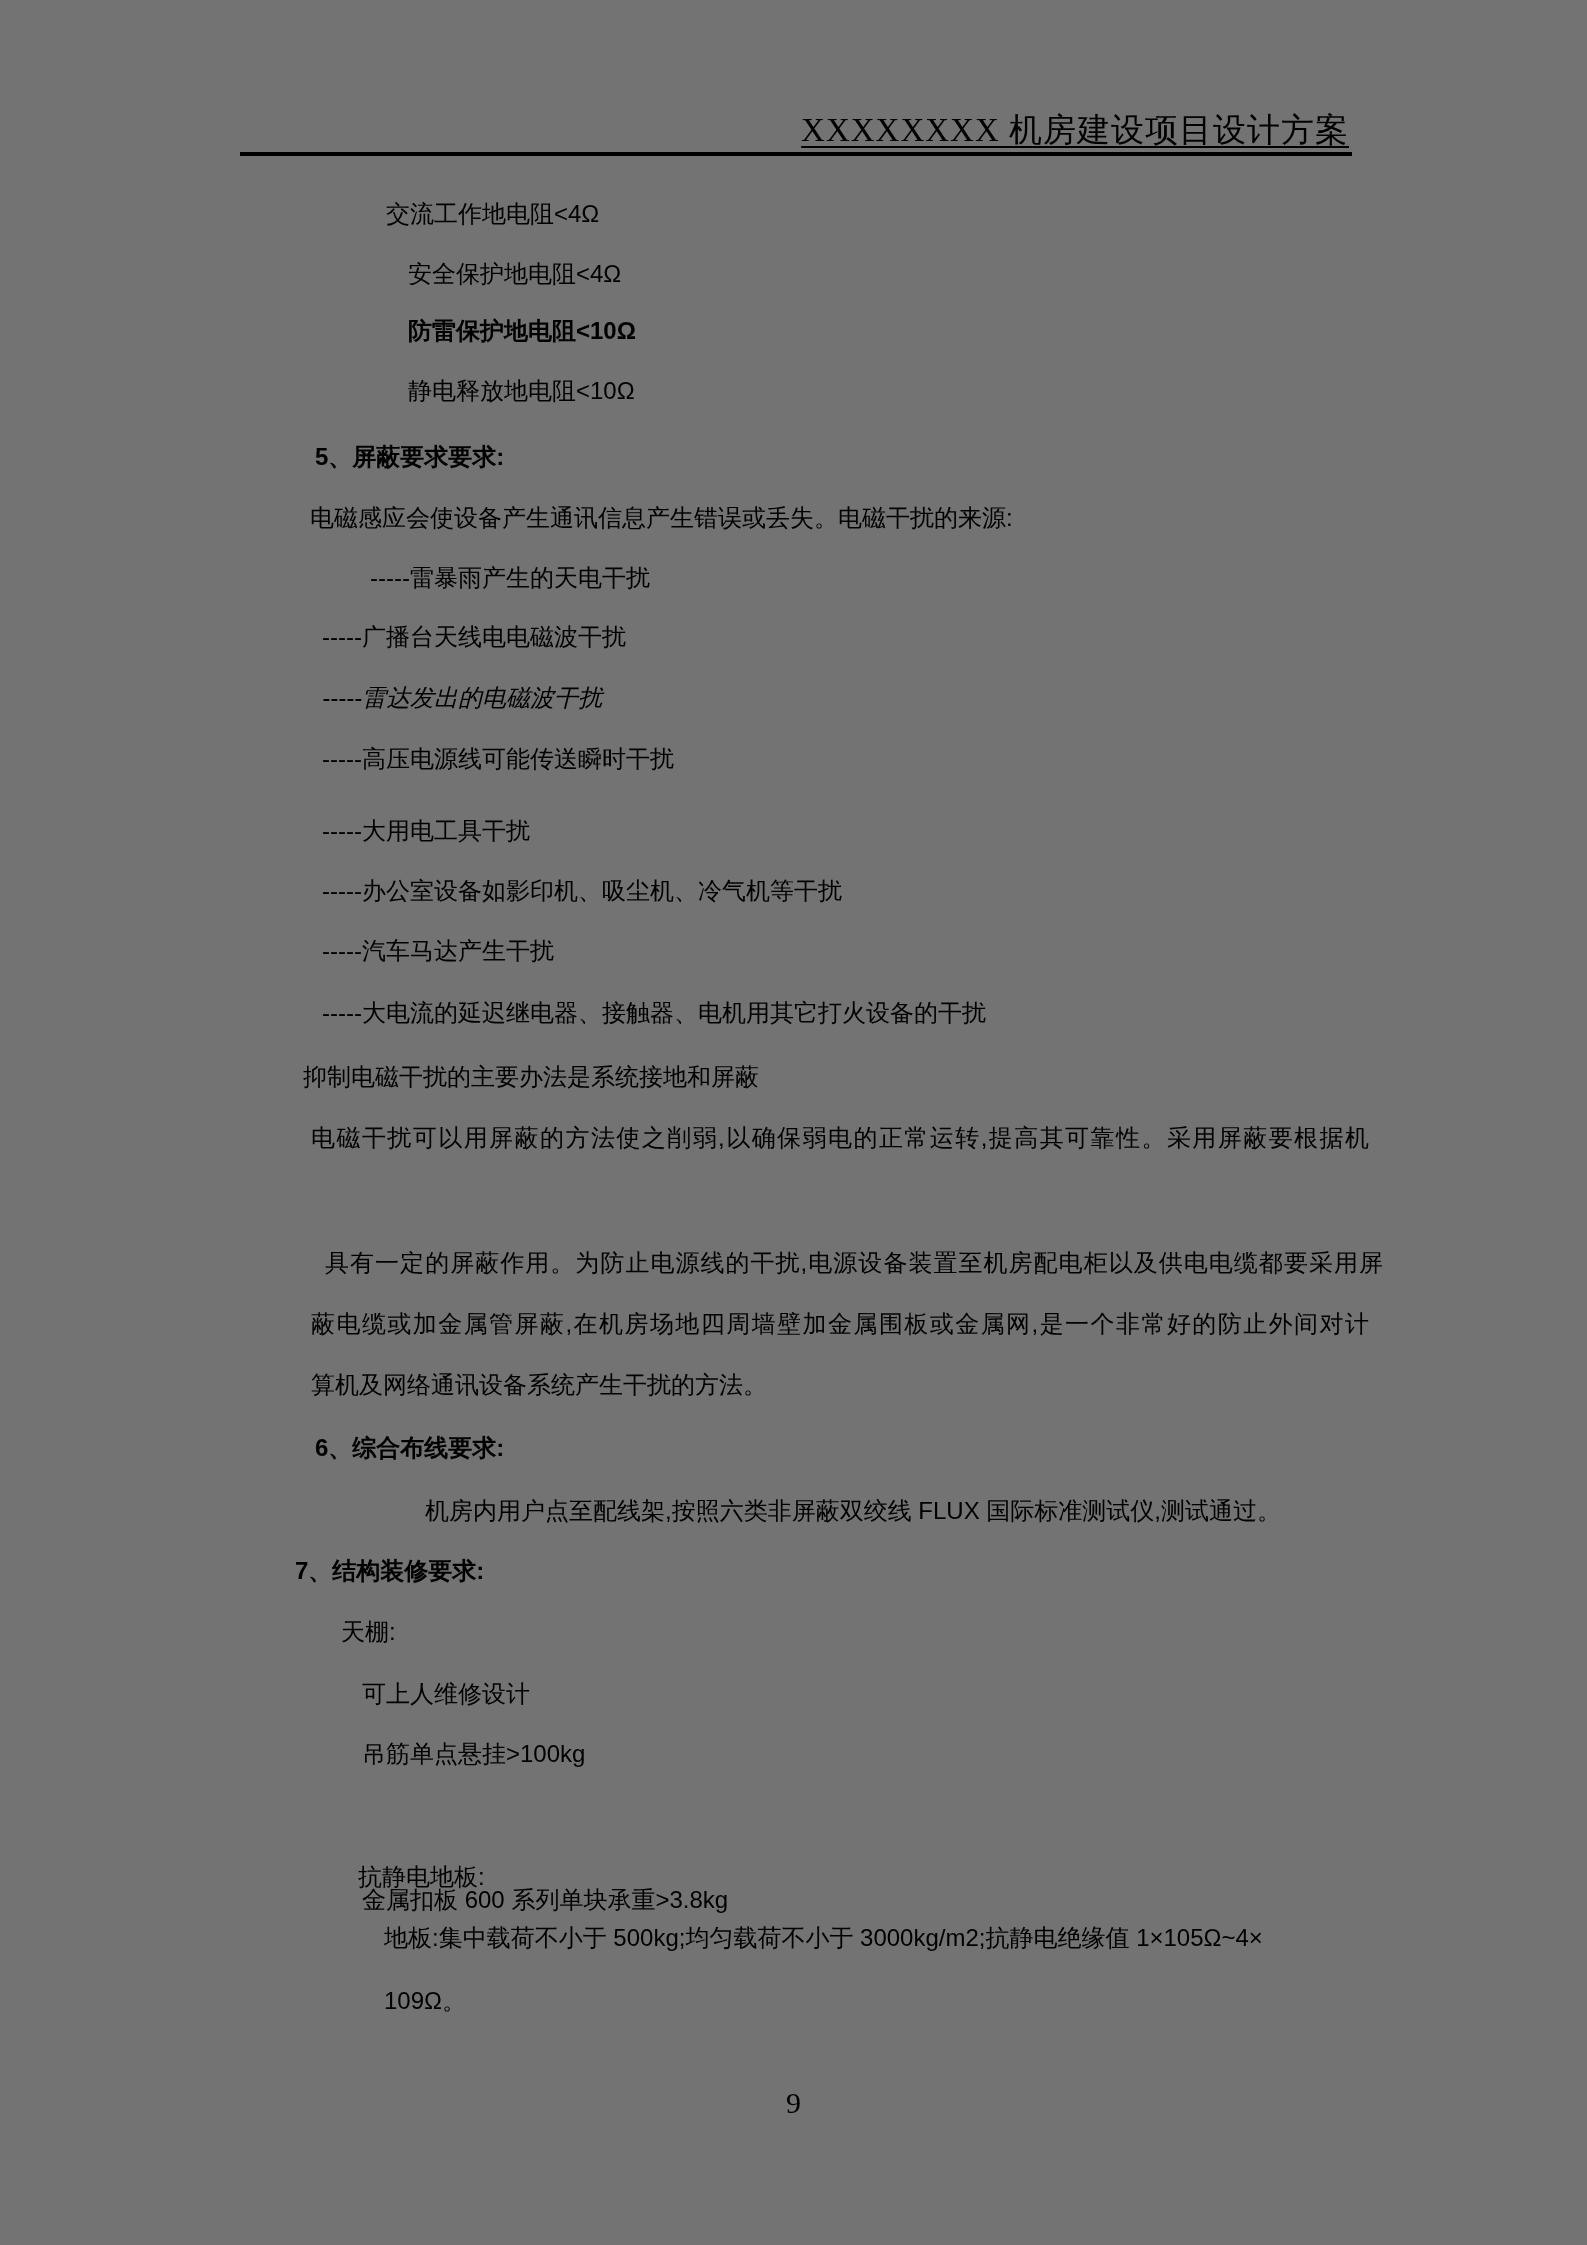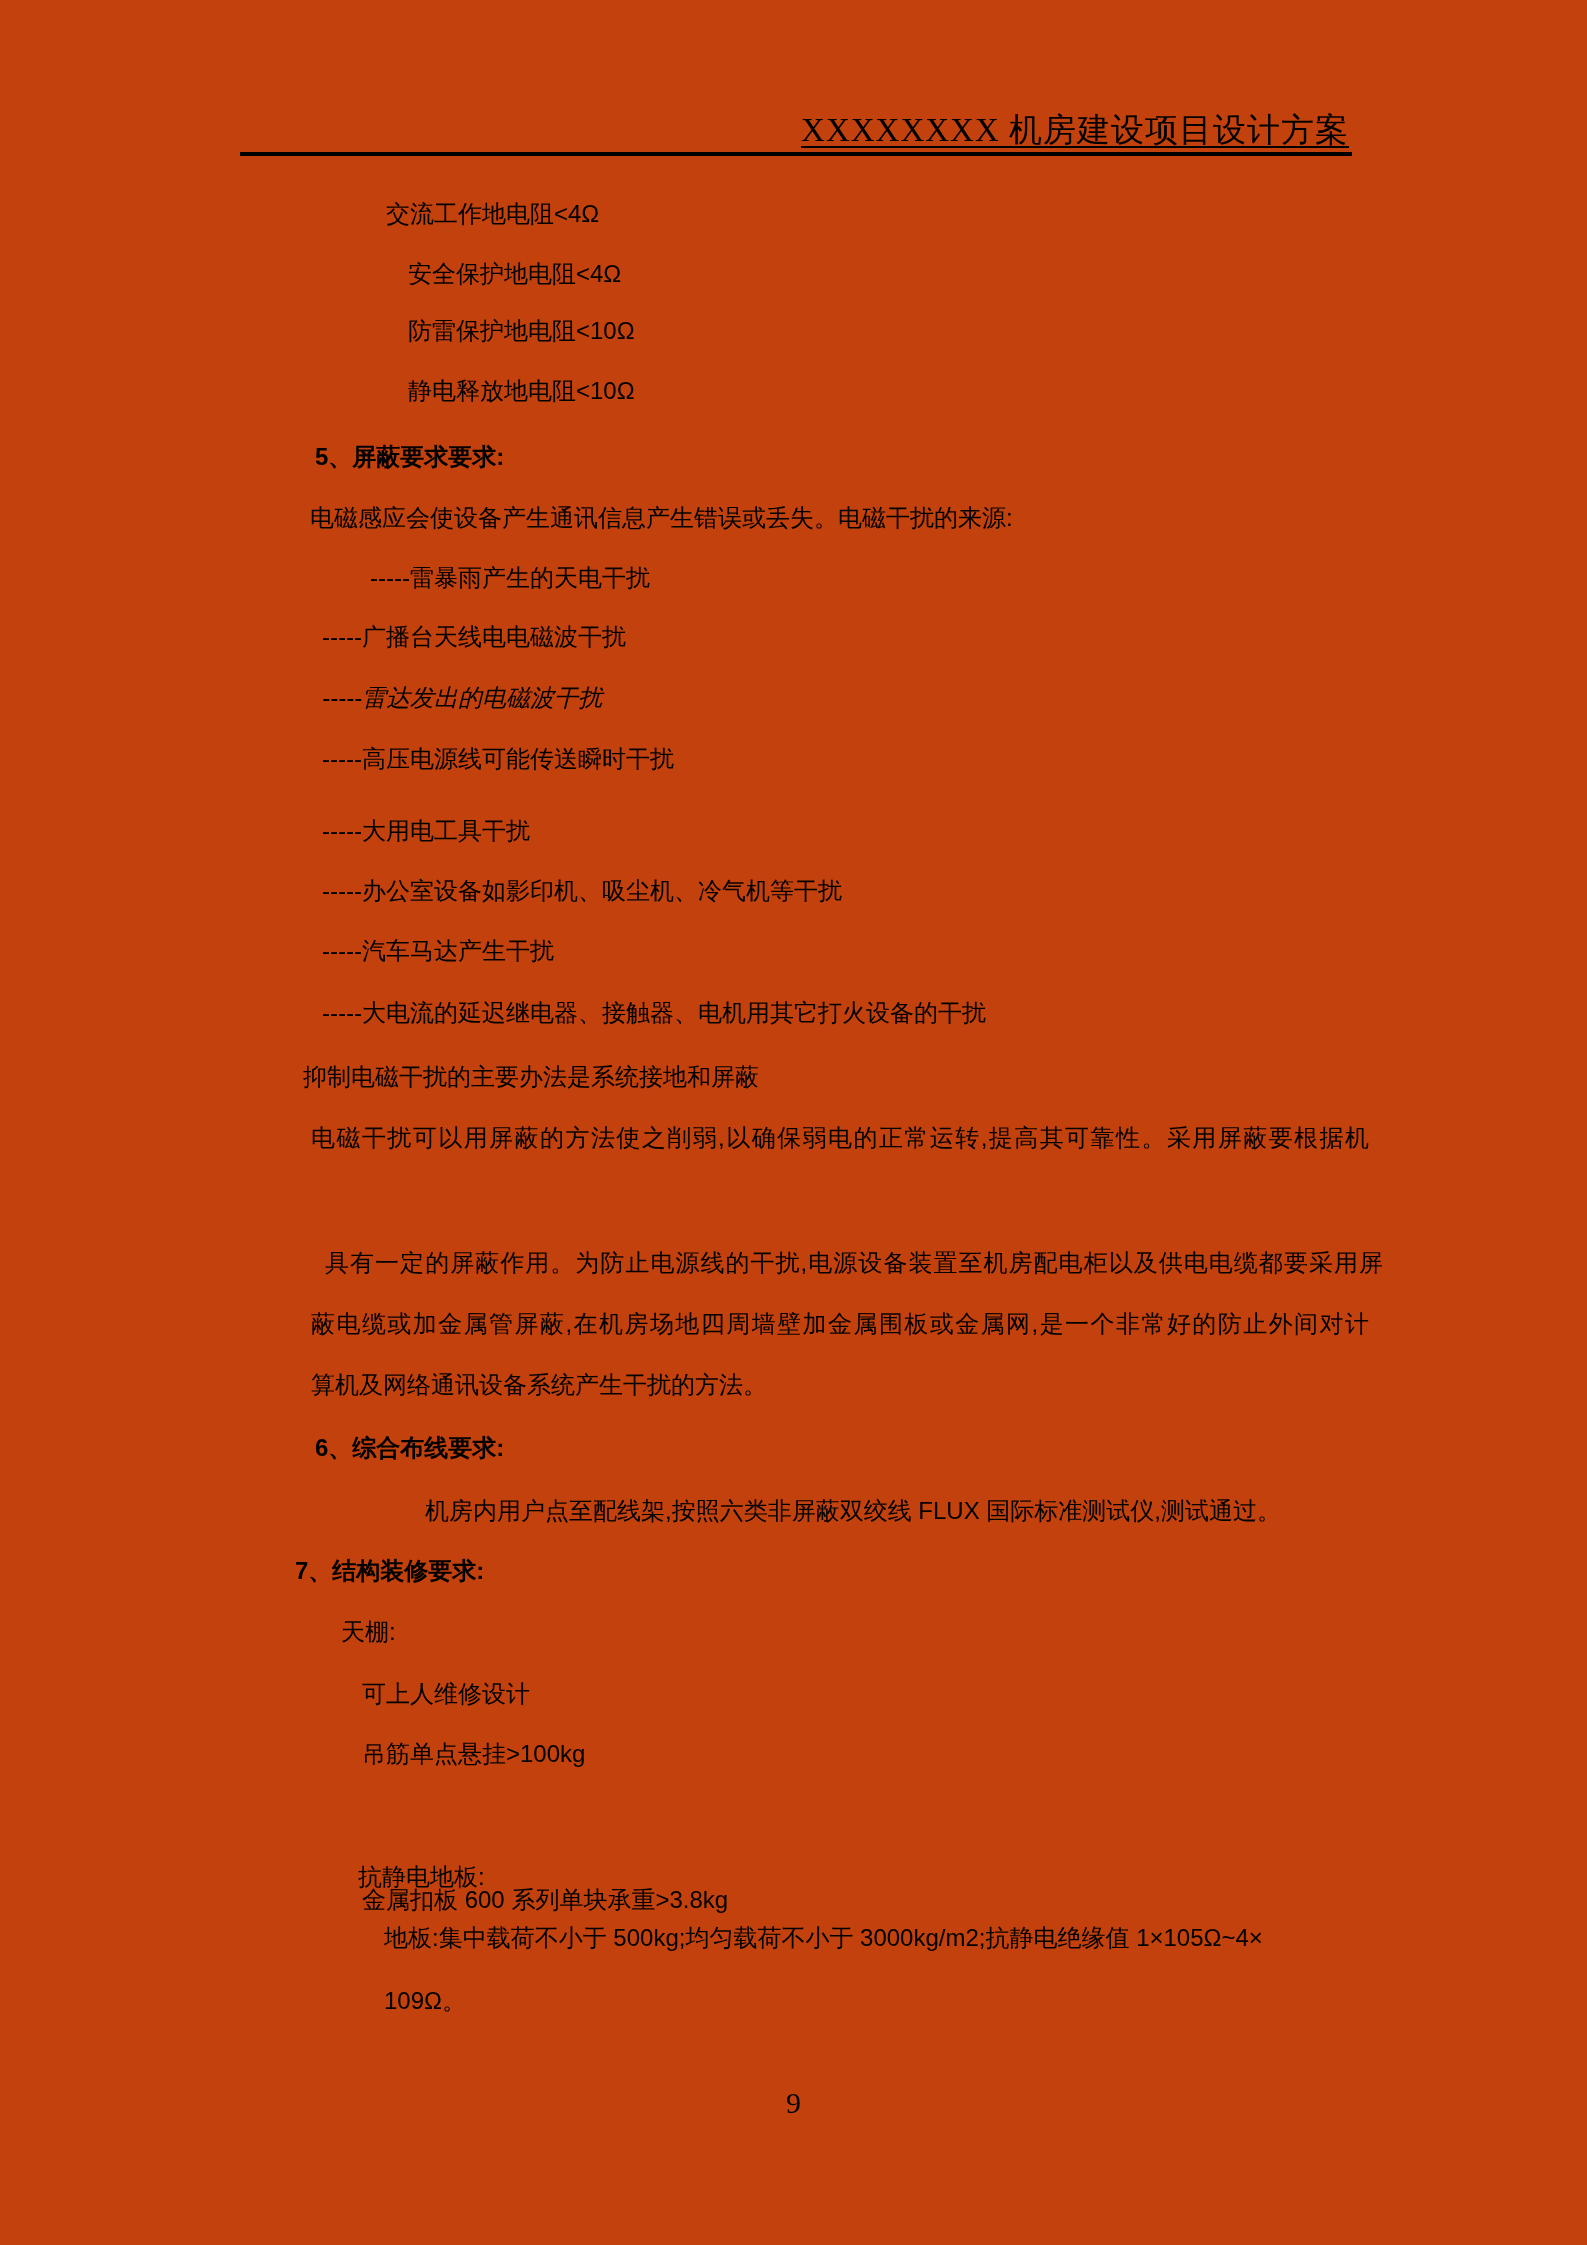--- a/index.html
+++ b/index.html
@@ -3,21 +3,21 @@
 <meta charset="utf-8">
 <style>
   html, body { margin: 0; padding: 0; }
   body {
     width: 1587px; height: 2245px;
     background: #ffffff;
     position: relative;
     font-family: "Liberation Sans", "DejaVu Sans", sans-serif;
     color: #000;
   }
-  .page { position: absolute; inset: 0; background: #c2410c; overflow: hidden; }
+  .page { position: absolute; inset: 0; background: #737373; overflow: hidden; }
 
   .header-title {
     position: absolute; top: 112px; right: 238px;
     font-family: "Liberation Serif", "DejaVu Serif", serif;
     font-size: 33px; line-height: 1.1; color: #000;
     text-decoration: underline;
     text-underline-offset: 5px;
     text-decoration-thickness: 2px;
     letter-spacing: 1px;
     white-space: pre;
@@ -50,21 +50,21 @@
 </head>
 <body>
 
 <div class="page">
 
   <div class="header-title">XXXXXXXX 机房建设项目设计方案</div>
   <div class="header-rule"></div>
 
   <div class="line" style="left:386px; top:200px;">交流工作地电阻&lt;4Ω</div>
   <div class="line" style="left:408px; top:260px;">安全保护地电阻&lt;4Ω</div>
-  <div class="line" style="left:408px; top:317px;">防雷保护地电阻&lt;10Ω</div>
+  <div class="line" style="left:408px; top:317px;font-weight:bold;">防雷保护地电阻&lt;10Ω</div>
   <div class="line" style="left:408px; top:377px;">静电释放地电阻&lt;10Ω</div>
 
   <div class="line bold" style="left:315px; top:443px;">5、屏蔽要求要求:</div>
   <div class="line" style="left:310px; top:504px;">电磁感应会使设备产生通讯信息产生错误或丢失。电磁干扰的来源:</div>
 
   <div class="line" style="left:322px; top:564px;margin-left:48px;">-----雷暴雨产生的天电干扰</div>
   <div class="line" style="left:322px; top:623px;">-----广播台天线电电磁波干扰</div>
   <div class="line" style="left:322px; top:684px;font-style:italic;">-----雷达发出的电磁波干扰</div>
   <div class="line" style="left:322px; top:745px;">-----高压电源线可能传送瞬时干扰</div>
   <div class="line" style="left:322px; top:817px;">-----大用电工具干扰</div>

